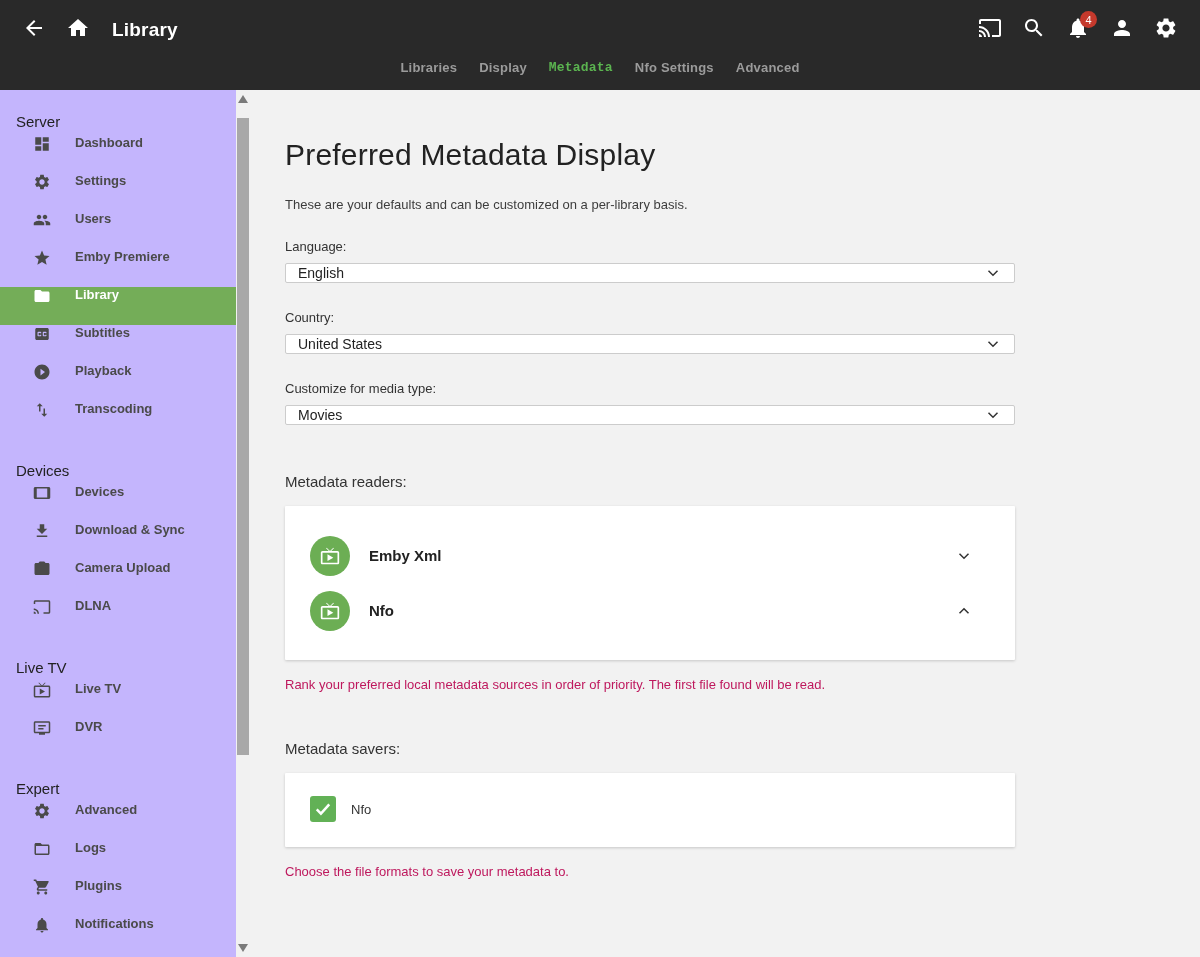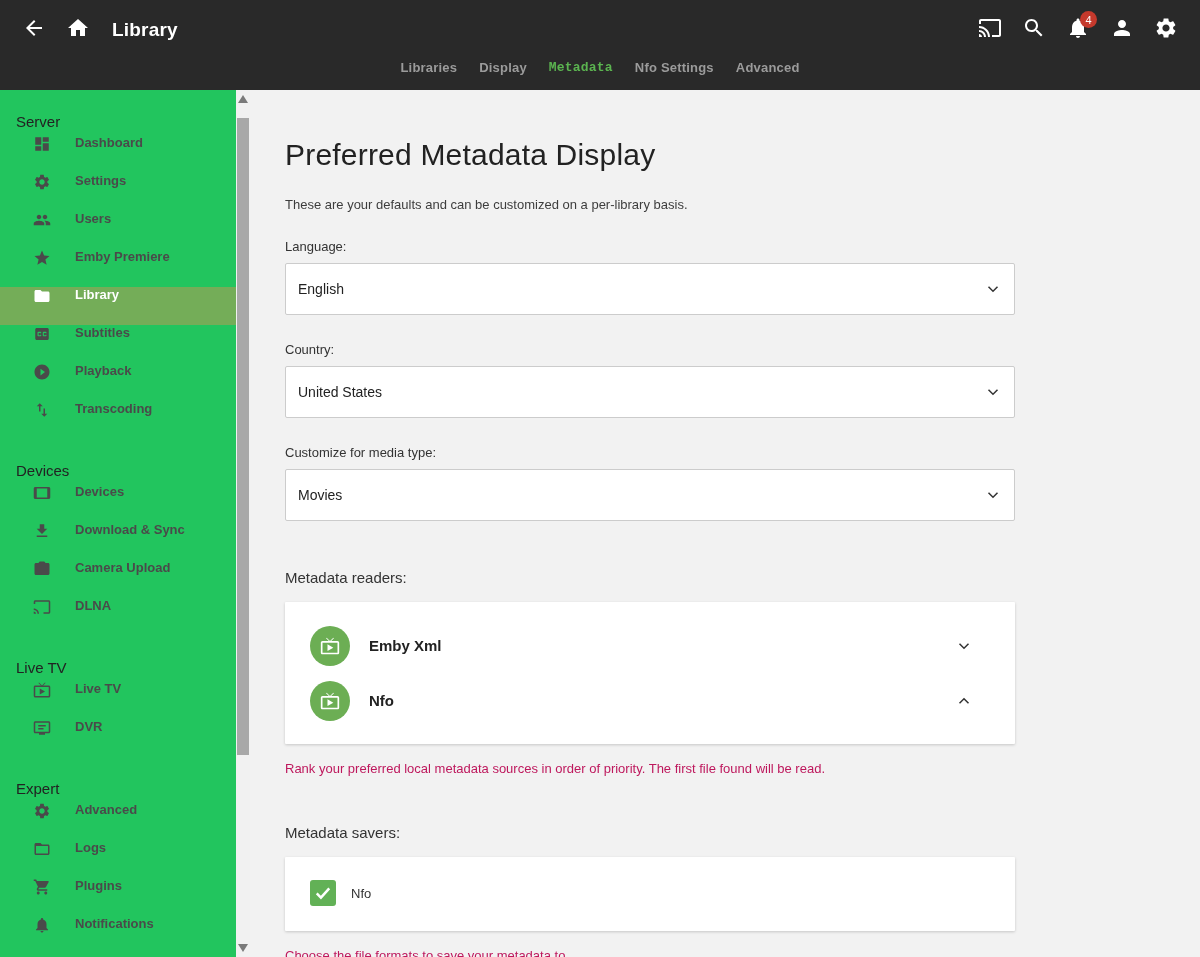--- a/index.html
+++ b/index.html
@@ -27,21 +27,21 @@
     position: absolute; top: 3px; right: 3px; min-width: 17px; height: 17px;
     background: #c5392c; border-radius: 50%; color: #fff; font-size: 11px;
     display: flex; align-items: center; justify-content: center; padding: 0 2px;
   }
   .tabs { height: 30px; display: flex; justify-content: center; gap: 22px; }
   .tab { font-size: 13px; font-weight: 700; color: #9b9b9b; cursor: pointer; letter-spacing: .2px; }
   .tab.active { color: #5bb450; font-family: Liberation Mono, monospace; }
   
   .sidebar {
     position: absolute; top: 90px; left: 0; bottom: 0; width: 250px;
-    background: #22c55e;
+    background: #c4b5fd;
   }
   .nav { position: absolute; top: 0; left: 0; right: 14px; bottom: 0; overflow: hidden; }
   .section-title { font-size: 15px; color: #222; margin: 23px 0 5px 16px; }
   .nav-item {
     display: flex; align-items: flex-start; height: 38px; padding-left: 33px;
     color: #4a4a4a; font-size: 13px; cursor: pointer; font-weight: bold;
   }
   .nav-item .nicon { width: 18px; height: 18px; margin-right: 24px; display: flex; align-items: center; justify-content: center; }
   .nav-item .nicon svg { width: 18px; height: 18px; fill: currentColor; }
   .nav-item.active { background: #74ad58; color: #fff; }
@@ -53,29 +53,29 @@
   .sb-arrow svg { width: 10px; height: 8px; fill: currentColor; }
   .sb-thumb { position: absolute; top: 28px; left: 1px; width: 12px; height: 637px; background: #a8a8a8; cursor: pointer; }
   
   .main { position: absolute; top: 90px; left: 250px; right: 0; bottom: 0; padding-left: 35px; overflow: hidden; }
   .content { width: 730px; }
   h1.page-title { font-size: 30px; font-weight: 400; color: #222; margin-top: 48px; letter-spacing: .2px; }
   .subtitle { font-size: 13px; color: #3d3d3d; margin-top: 25px; }
   .field { margin-top: 27px; }
   .field-label { font-size: 13px; color: #333; margin-bottom: 9px; }
   .select {
-    width: 730px; height: 52px; background: #fff; border: 1px solid #ccc; border-radius: 2px;
+    width: 730px; height: 20px; background: #fff; border: 1px solid #ccc; border-radius: 2px;
     display: flex; align-items: center; justify-content: space-between;
     padding: 0 12px; font-size: 14px; color: #222; cursor: pointer;
   }
   .select .chev { width: 18px; height: 18px; color: #333; }
   .chev svg { width: 100%; height: 100%; }
   .section-label { font-size: 15px; color: #333; margin-top: 48px; }
   .card { width: 730px; background: #fff; box-shadow: 0 1px 3px rgba(0,0,0,.18); margin-top: 16px; border-radius: 1px; }
-  .readers-card { padding: 16px 0; }
+  .readers-card { padding: 22px 0; }
   .reader-row { height: 55px; display: flex; align-items: center; padding: 0 42px 0 25px; }
   .reader-icon {
     width: 40px; height: 40px; border-radius: 50%; background: #6cae54; color: #fff;
     display: flex; align-items: center; justify-content: center; margin-right: 19px; flex: 0 0 auto;
   }
   .reader-icon svg { width: 20px; height: 20px; fill: currentColor; }
   .reader-name { flex: 1; font-size: 15px; font-weight: 700; color: #222; }
   .reader-chev { width: 18px; height: 18px; color: #333; cursor: pointer; }
   .helper { font-size: 13px; color: #be185d; margin-top: 17px; }
   .savers-card { padding: 23px 25px 25px; display: flex; align-items: center; }

